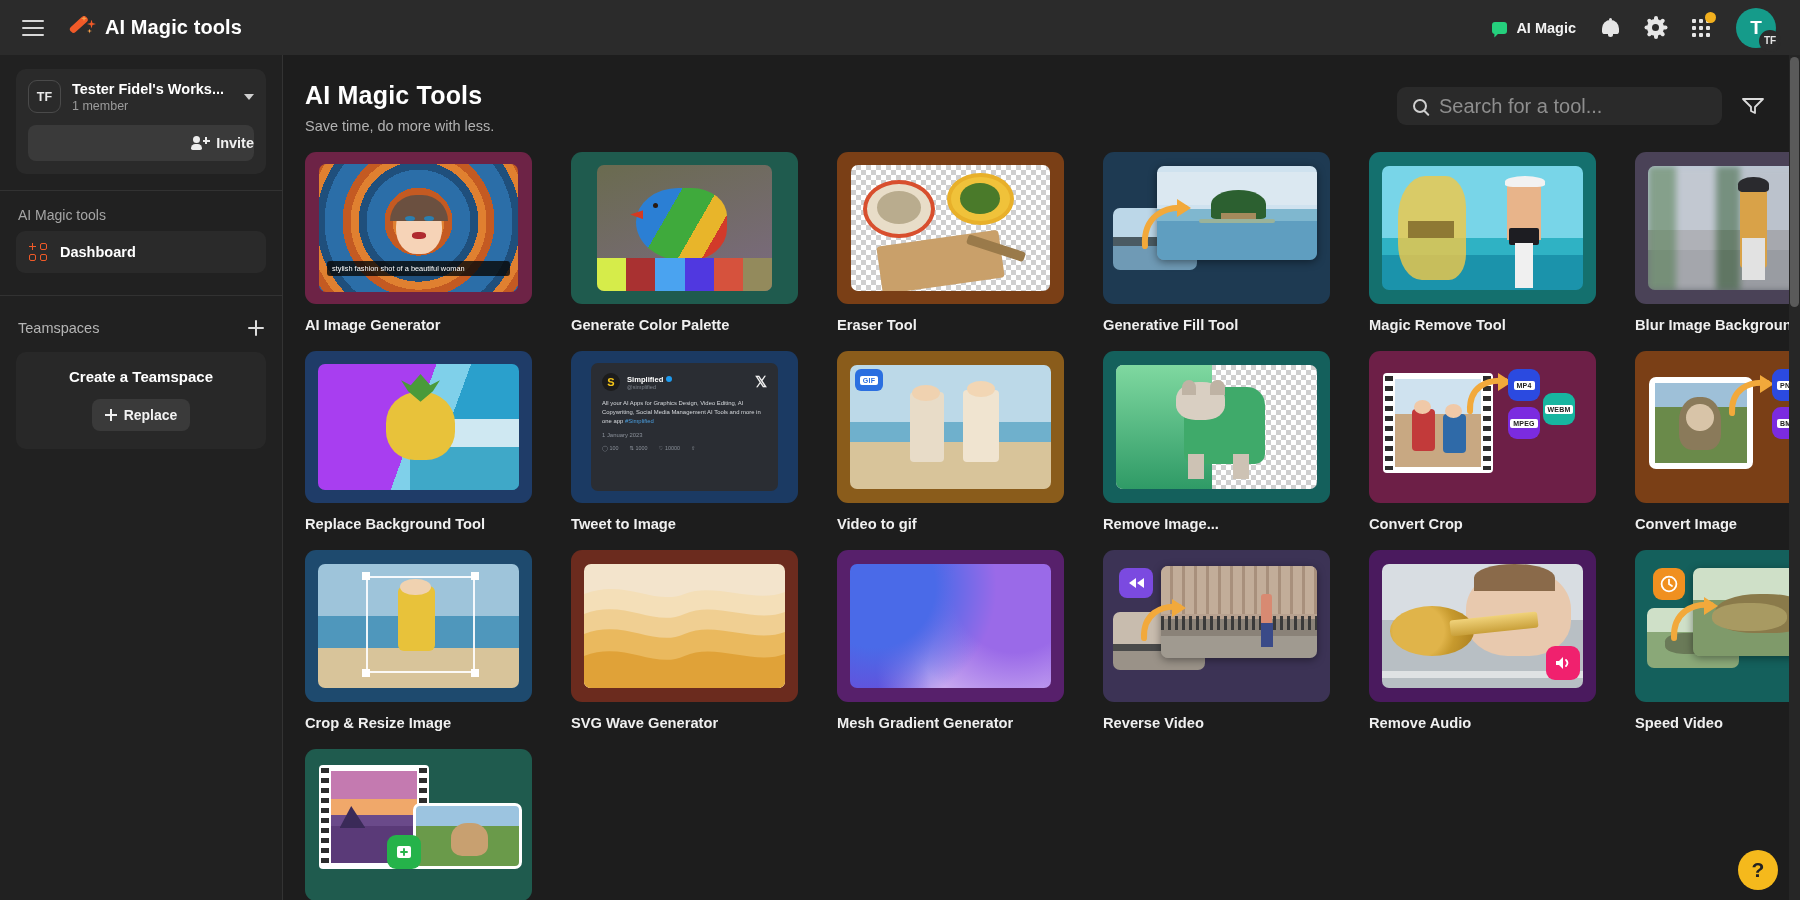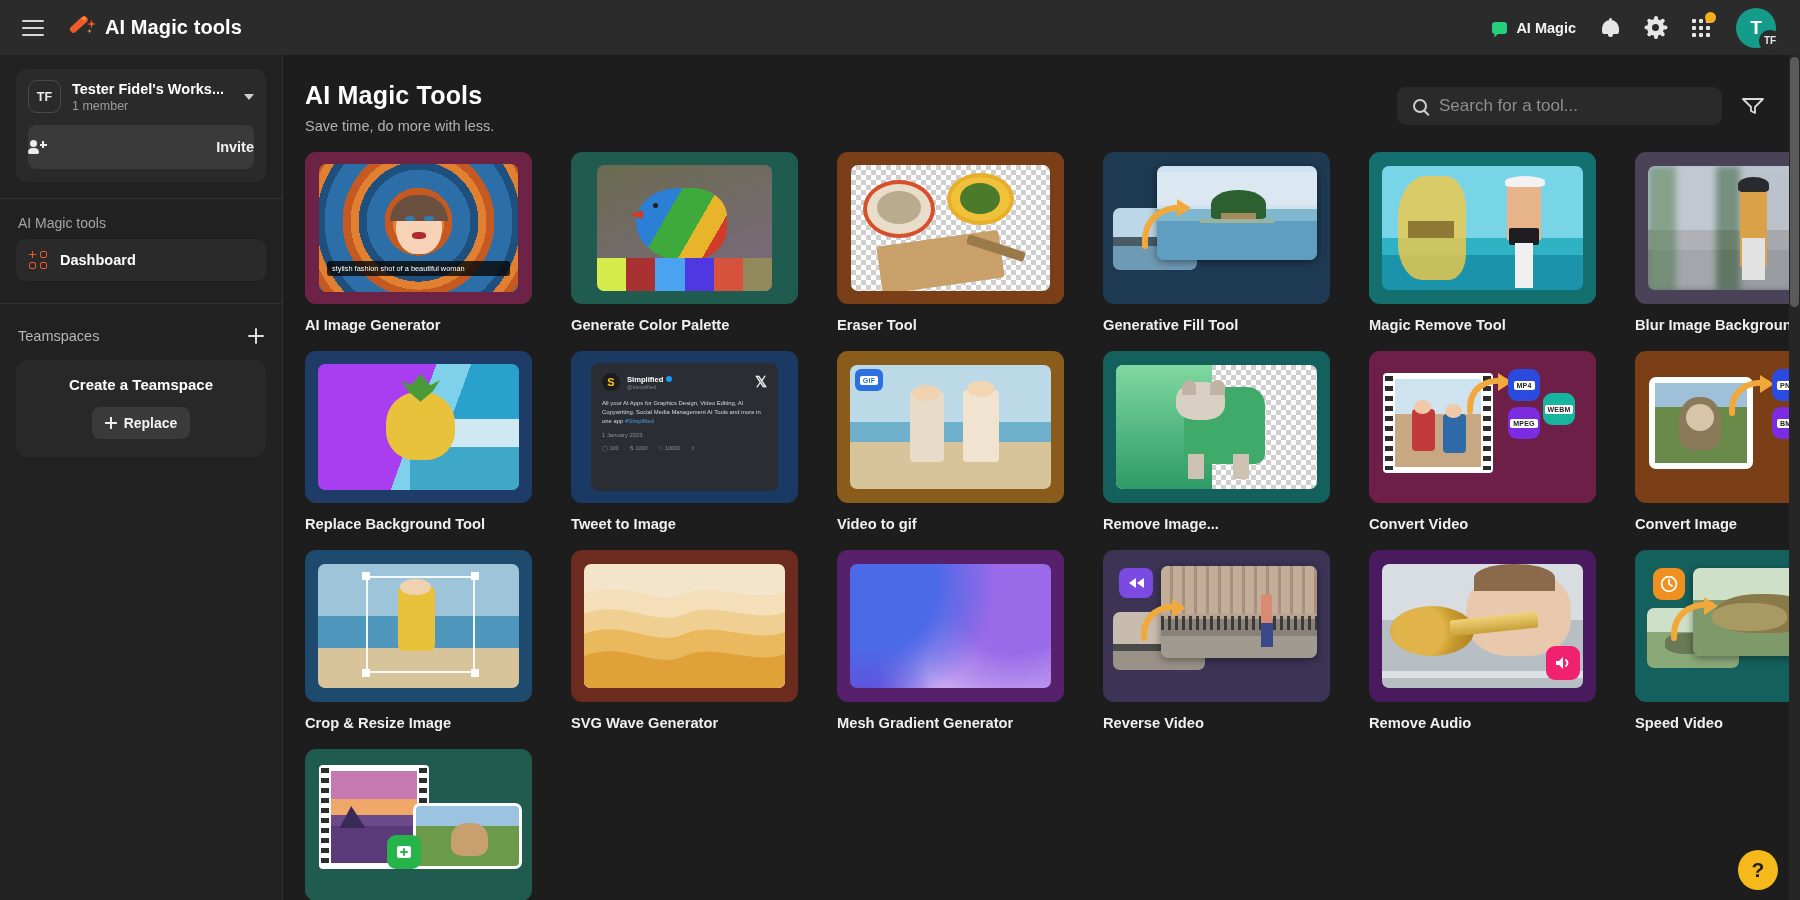--- a/index.html
+++ b/index.html
@@ -68,22 +68,22 @@
     background:#212121; border-right:1px solid #333;
   }
   .ws-card { margin:14px 16px 0 16px; background:#2a2a2a; border-radius:10px; padding:11px 12px 13px 12px; }
   .ws-row { display:flex; align-items:center; gap:11px; }
   .ws-avatar { width:33px; height:33px; border-radius:9px; border:1.5px solid #4a4a4a; color:#e9e9e9;
      font-size:12.5px; font-weight:700; display:flex; align-items:center; justify-content:center; flex:0 0 auto;}
   .ws-texts { flex:1; min-width:0; }
   .ws-name { font-size:14.5px; font-weight:700; color:#fff; white-space:nowrap; overflow:hidden; text-overflow:ellipsis; }
   .ws-members { font-size:12.5px; color:#9b9b9b; margin-top:2px; }
   .chev { width:0;height:0;border-left:5.5px solid transparent;border-right:5.5px solid transparent;border-top:6px solid #cfcfcf; flex:0 0 auto;}
-  .invite-btn { margin-top:12px; height:44px; background:#3a3a3a; border-radius:8px; display:flex;
-      align-items:center; justify-content:space-between; gap:9px; cursor:pointer; }
+  .invite-btn { margin-top:12px; height:36px; background:#3a3a3a; border-radius:8px; display:flex;
+      align-items:center; justify-content:flex-end; gap:9px; cursor:pointer; }
   .invite-btn .lbl { font-size:14.5px; font-weight:700; color:#f0f0f0;}
   .person-add { position:relative; width:16px; height:14px; }
   .person-add .head { position:absolute; left:2px; top:0; width:7px; height:7px; border-radius:50%; background:#ececec;}
   .person-add .body { position:absolute; left:0; top:8px; width:11px; height:6px; border-radius:5px 5px 2px 2px; background:#ececec;}
   .person-add .plus-v { position:absolute; right:0; top:1px; width:2px; height:7px; background:#ececec;}
   .person-add .plus-h { position:absolute; right:-2.5px; top:3.5px; width:7px; height:2px; background:#ececec;}
 
   .sb-sep { height:1px; background:#323232; margin:16px 0 0 0; }
   .sb-section-label { font-size:14px; color:#a5a5a5; padding:16px 18px 8px 18px; }
   .nav-item { margin:0 16px; height:42px; border-radius:9px; background:#2a2a2a;
@@ -116,21 +116,21 @@
 
   
   .main { position:absolute; top:55px; left:283px; width:1517px; height:845px; background:#1d1d1d; overflow:hidden; }
   .main-head { display:flex; align-items:flex-start; padding:26px 36px 0 22px; }
   .page-title { font-size:25px; font-weight:700; color:#fff; letter-spacing:.2px; }
   .page-sub { font-size:14.5px; color:#b2b2b2; margin-top:8px; }
   .head-right { margin-left:auto; display:flex; align-items:center; gap:20px; margin-top:6px;}
   .search-box { width:325px; height:38px; background:#2a2a2a; border-radius:9px; display:flex; align-items:center; gap:12px; padding:0 16px;}
   .mag { width:14px; height:14px; border:2px solid #cfcfcf; border-radius:50%; position:relative; flex:0 0 auto;}
   .mag:after { content:""; position:absolute; right:-5px; bottom:-3px; width:7px; height:2px; background:#cfcfcf; transform:rotate(45deg); border-radius:2px;}
-  .search-input { background:transparent; border:none; outline:none; color:#bef264; font-size:17px; width:100%; font-family:"Liberation Sans", sans-serif;}
+  .search-input { background:transparent; border:none; outline:none; color:#bef264; font-size:20px; width:100%; font-family:"Liberation Sans", sans-serif;}
   .search-input::placeholder { color:#8e8e8e; }
   .filter-icon { width:22px; height:16px; cursor:pointer; }
   .filter-icon svg { display:block; }
 
   .grid { display:grid; grid-template-columns: repeat(6, 227px); gap: 18px 39px;
      padding: 18px 0 0 22px; }
   .card { cursor:pointer; }
   .thumb { width:227px; height:152px; border-radius:11px; overflow:hidden; position:relative; }
   .card-label { font-size:14.7px; font-weight:700; color:#f0f0f0; margin-top:13px; white-space:nowrap; overflow:hidden; text-overflow:ellipsis; }
 
@@ -468,21 +468,21 @@
         <div class="badge-chip" style="left:139px;top:18px;width:32px;height:32px;background:#2b4ae0;">
           <span>MP4</span>
         </div>
         <div class="badge-chip" style="left:174px;top:42px;width:32px;height:32px;background:#17b5a0;">
           <span>WEBM</span>
         </div>
         <div class="badge-chip" style="left:139px;top:56px;width:32px;height:32px;background:#7b2be0;">
           <span>MPEG</span>
         </div>
       </div>
-      <div class="card-label">Convert Video</div>
+      <div class="card-label">Convert Crop</div>
     </div>
 
     <div class="card">
       <div class="thumb" style="background:#7a3f16;">
         <div class="inner" style="left:14px;top:26px;width:104px;height:92px;background:#fff;padding:6px;">
           <div style="position:absolute;left:6px;top:6px;right:6px;bottom:6px;background:linear-gradient(#9ec0d8 0 30%,#6a8a4a 30% 100%);overflow:hidden;">
             <div style="position:absolute;left:26%;top:18%;width:46%;height:66%;background:#8a7a5a;border-radius:44% 44% 30% 30%;"></div>
             <div style="position:absolute;left:34%;top:26%;width:30%;height:34%;background:#d8c4a8;border-radius:50%;"></div>
           </div>
         </div>

